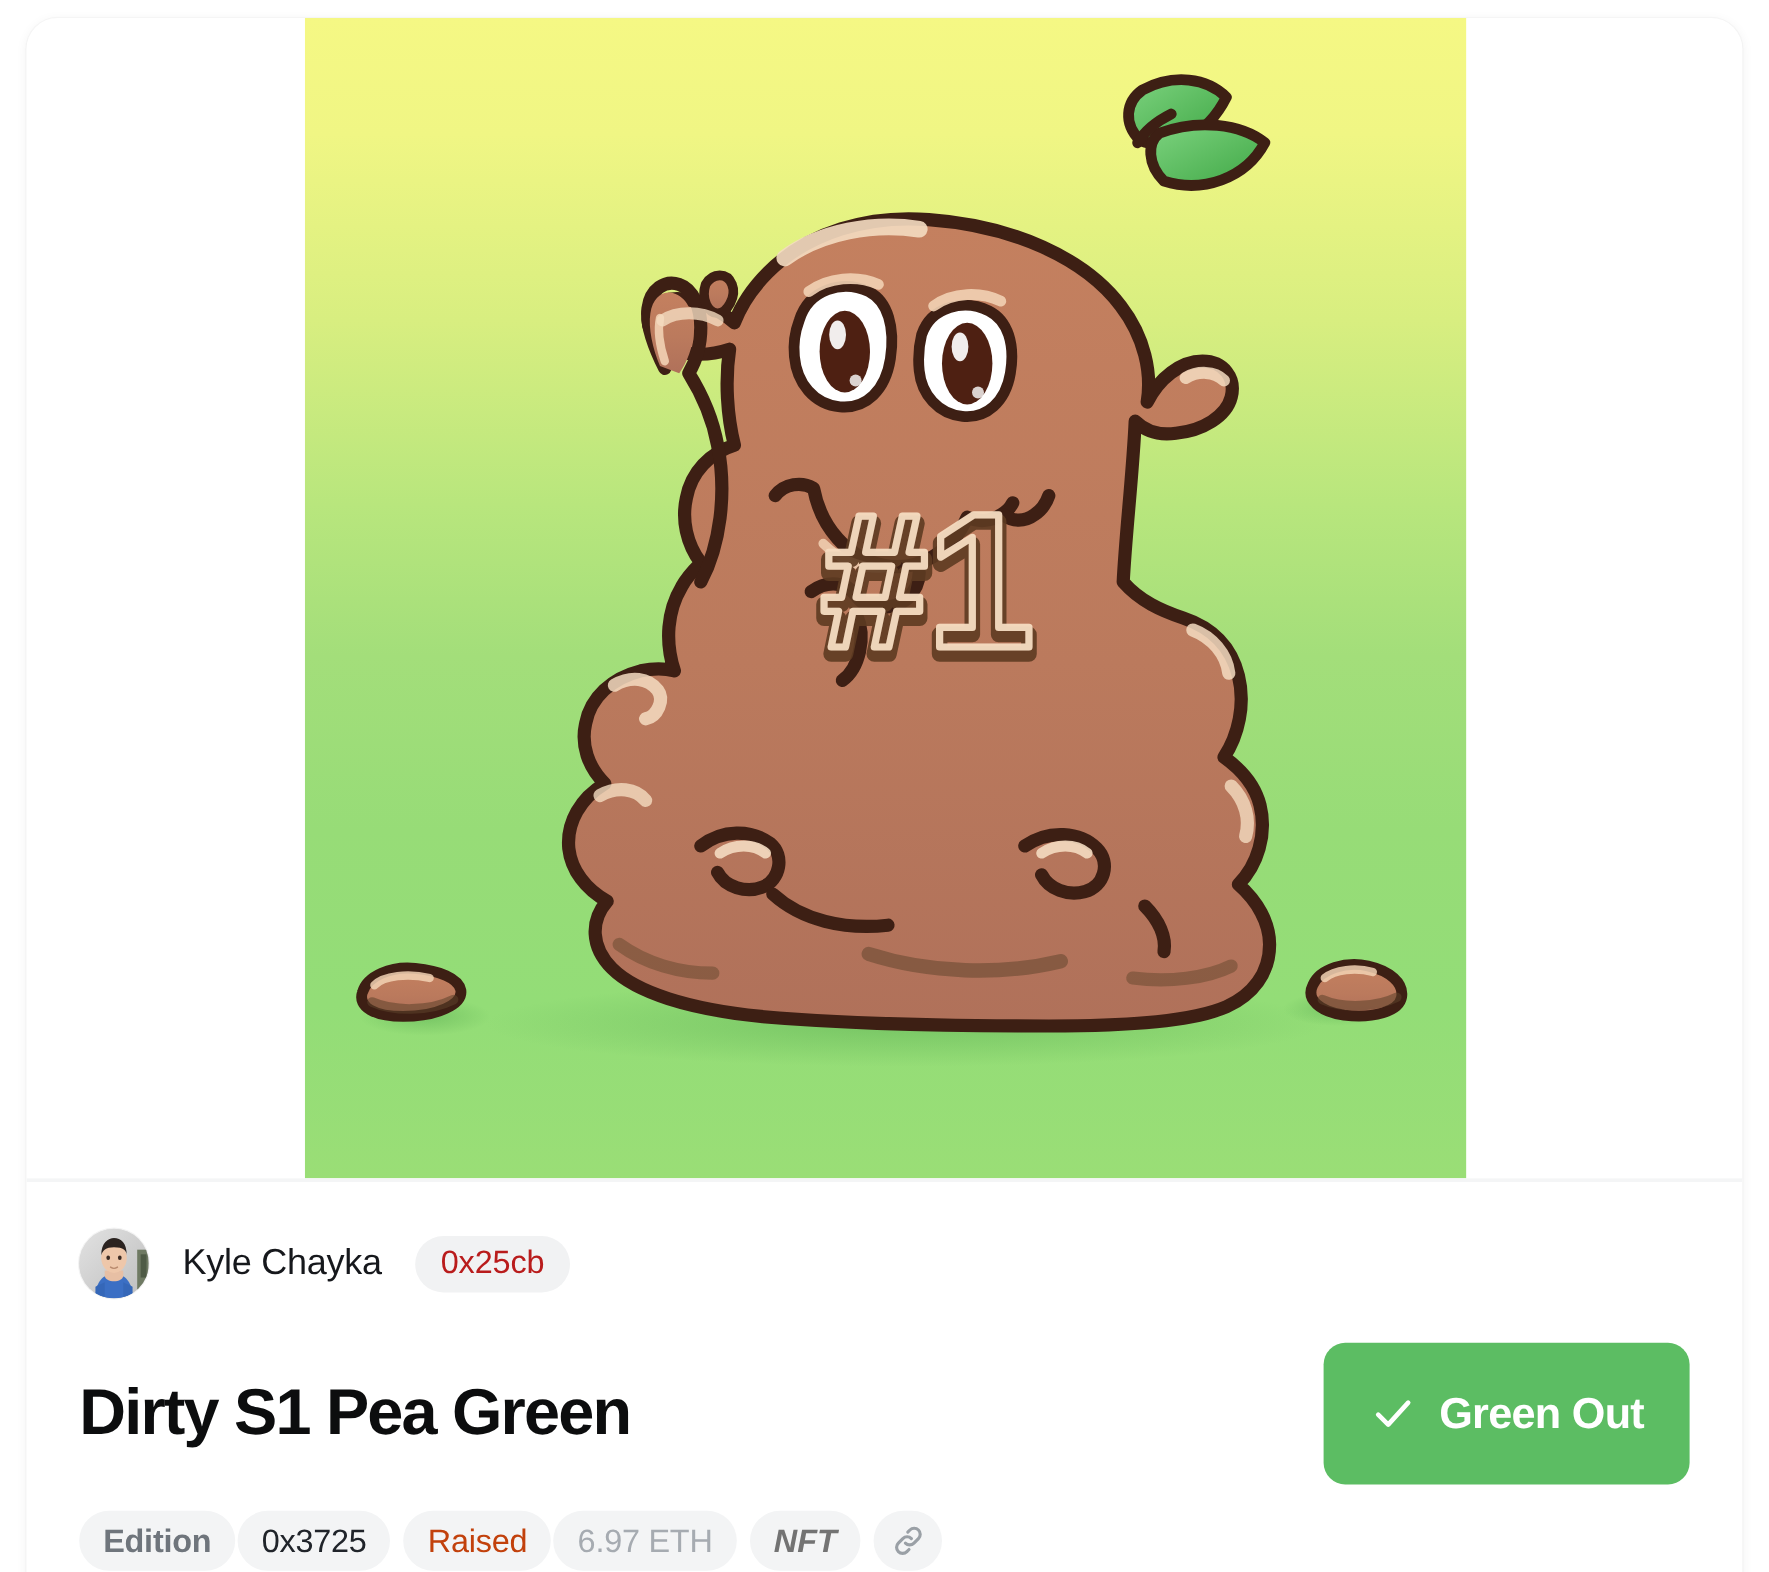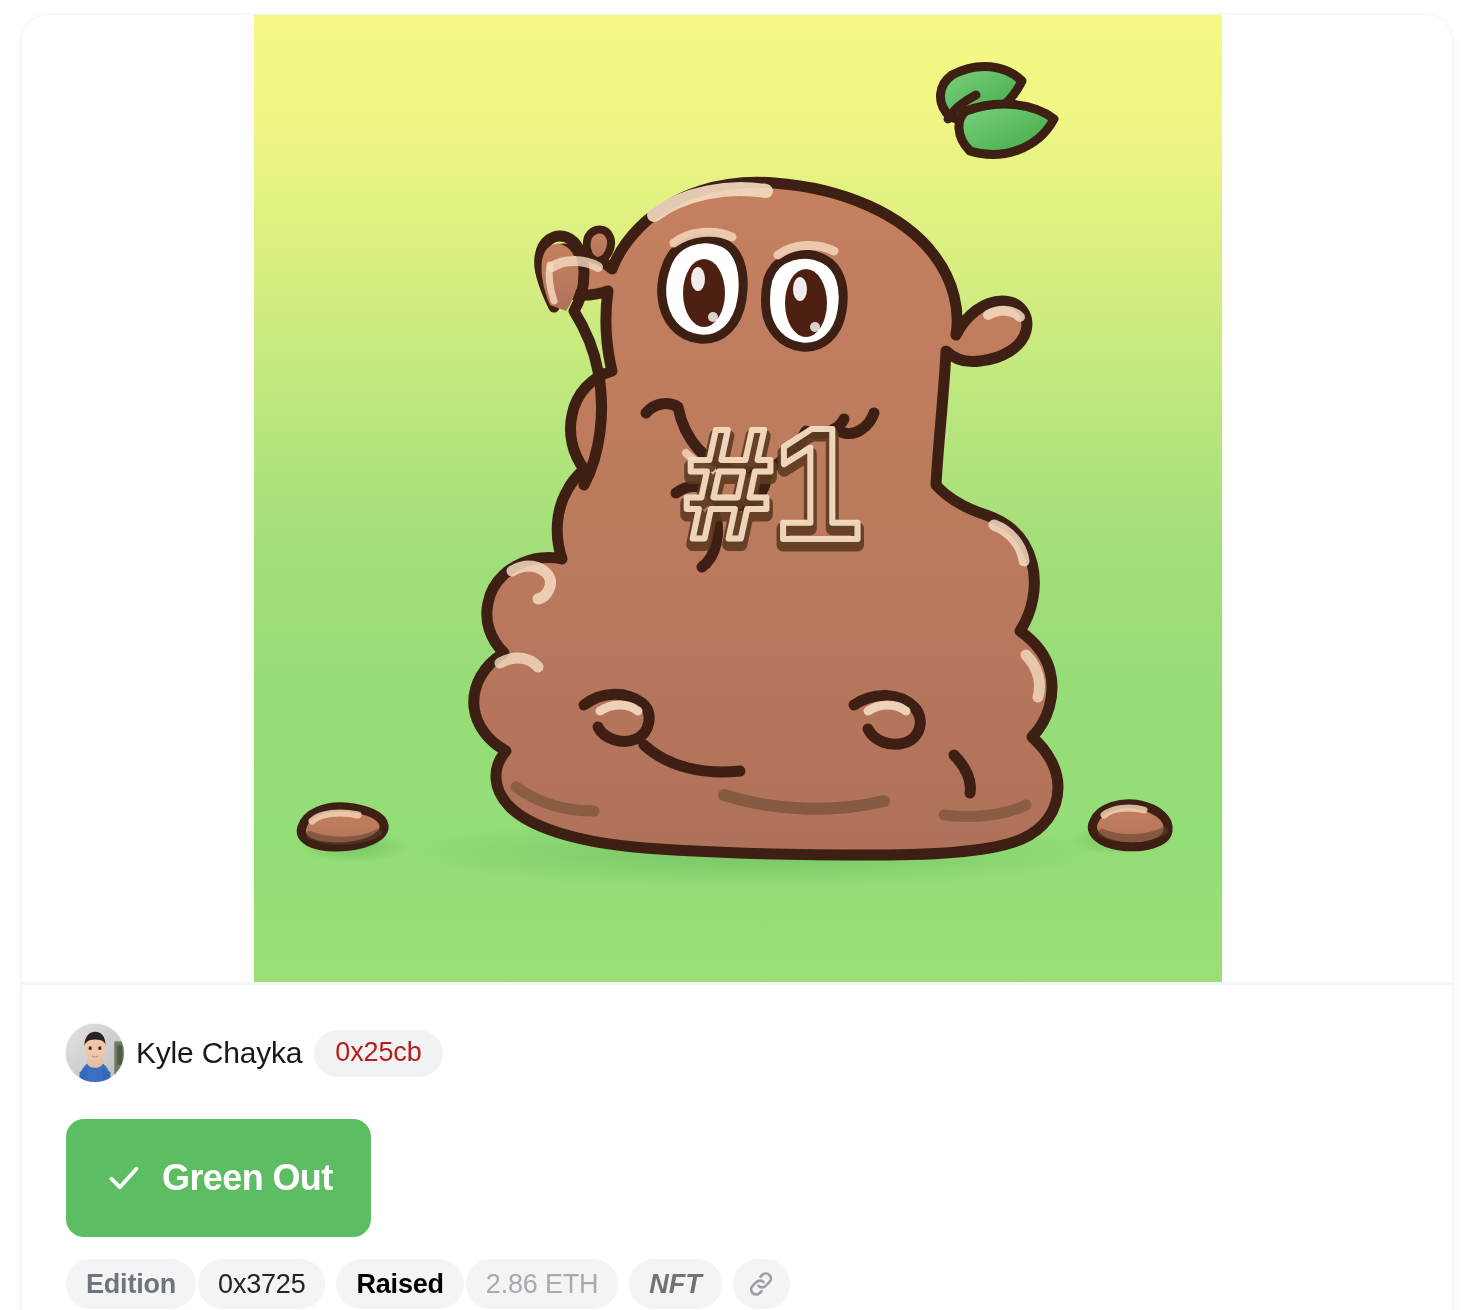--- a/index.html
+++ b/index.html
@@ -70,21 +70,21 @@
     position: absolute;
     left: 0; right: 0;
     top: 970px;
     padding: 40px 44px 0 44px;
   }
 
   
   .creator-row {
     display: flex;
     align-items: center;
-    gap: 12px;
+    gap: 28px;
     height: 56px;
   }
   .avatar {
     width: 58px; height: 58px;
     border-radius: 50%;
     overflow: hidden;
     flex: 0 0 auto;
     box-shadow: 0 0 0 1px rgba(0,0,0,0.05);
     position: relative;
     background: #d8d8d8;
@@ -162,21 +162,21 @@
     align-items: center;
     background: #f3f4f5;
     border-radius: 999px;
     height: 50px;
     padding: 0 20px;
     font-size: 27px;
     letter-spacing: -0.2px;
     white-space: nowrap;
   }
   .pill.k { color: #6f757c; font-weight: 700; }
-  .pill.k-light { color: #000000; font-weight: 700; }
+  .pill.k-light { color: #c2410c; font-weight: 400; }
   .pill.v { color: #20242a; font-weight: 400; }
   .pill.v-light { color: #a6abb1; font-weight: 400; }
   .pill.tag {
     color: #737373;
     font-weight: 700;
     font-style: italic;
     letter-spacing: 0px;
   }
   .pill.icon-pill {
     width: 57px;
@@ -364,36 +364,37 @@
             <path d="M27 33 C29 34.5 31 34.5 33 33" fill="none" stroke="#b98a6e" stroke-width="1.2" stroke-linecap="round"></path>
             <path d="M14 60 L14 50 C17 48 20 47 22 46 L22 60 Z" fill="#3567b8"></path>
             <path d="M46 60 L46 50 C43 48 40 47 38 46 L38 60 Z" fill="#3567b8"></path>
           </svg>
         </div>
         <span class="creator-name">Kyle Chayka</span>
         <span class="addr-pill">0x25cb</span>
       </div>
 
       <div class="title-row">
+        <h1 class="title">Dirty S1 Pea Green</h1>
         <button class="cta">
           <svg class="check" viewBox="0 0 24 24" fill="none">
             <path d="M4.5 12.5 L9.5 17.5 L19.5 6.5" stroke="#ffffff" stroke-width="2.3" stroke-linecap="round" stroke-linejoin="round"></path>
           </svg>
           <span>Green Out</span>
         </button>
       </div>
 
       <div class="meta-row">
         <div class="pill-group">
           <span class="pill k">Edition</span>
           <span class="pill v">0x3725</span>
         </div>
         <div class="pill-group">
           <span class="pill k-light">Raised</span>
-          <span class="pill v-light">2.86 ETH</span>
+          <span class="pill v-light">6.97 ETH</span>
         </div>
         <span class="pill tag">NFT</span>
         <span class="pill icon-pill">
           <svg viewBox="0 0 24 24" fill="none">
             <path d="M10 13.5 a4 4 0 0 0 5.7 0 l3 -3 a4 4 0 0 0 -5.7 -5.7 l-1.4 1.4" stroke="#9aa0a6" stroke-width="2.1" stroke-linecap="round" stroke-linejoin="round"></path>
             <path d="M14 10.5 a4 4 0 0 0 -5.7 0 l-3 3 a4 4 0 0 0 5.7 5.7 l1.4 -1.4" stroke="#9aa0a6" stroke-width="2.1" stroke-linecap="round" stroke-linejoin="round"></path>
           </svg>
         </span>
       </div>
 

